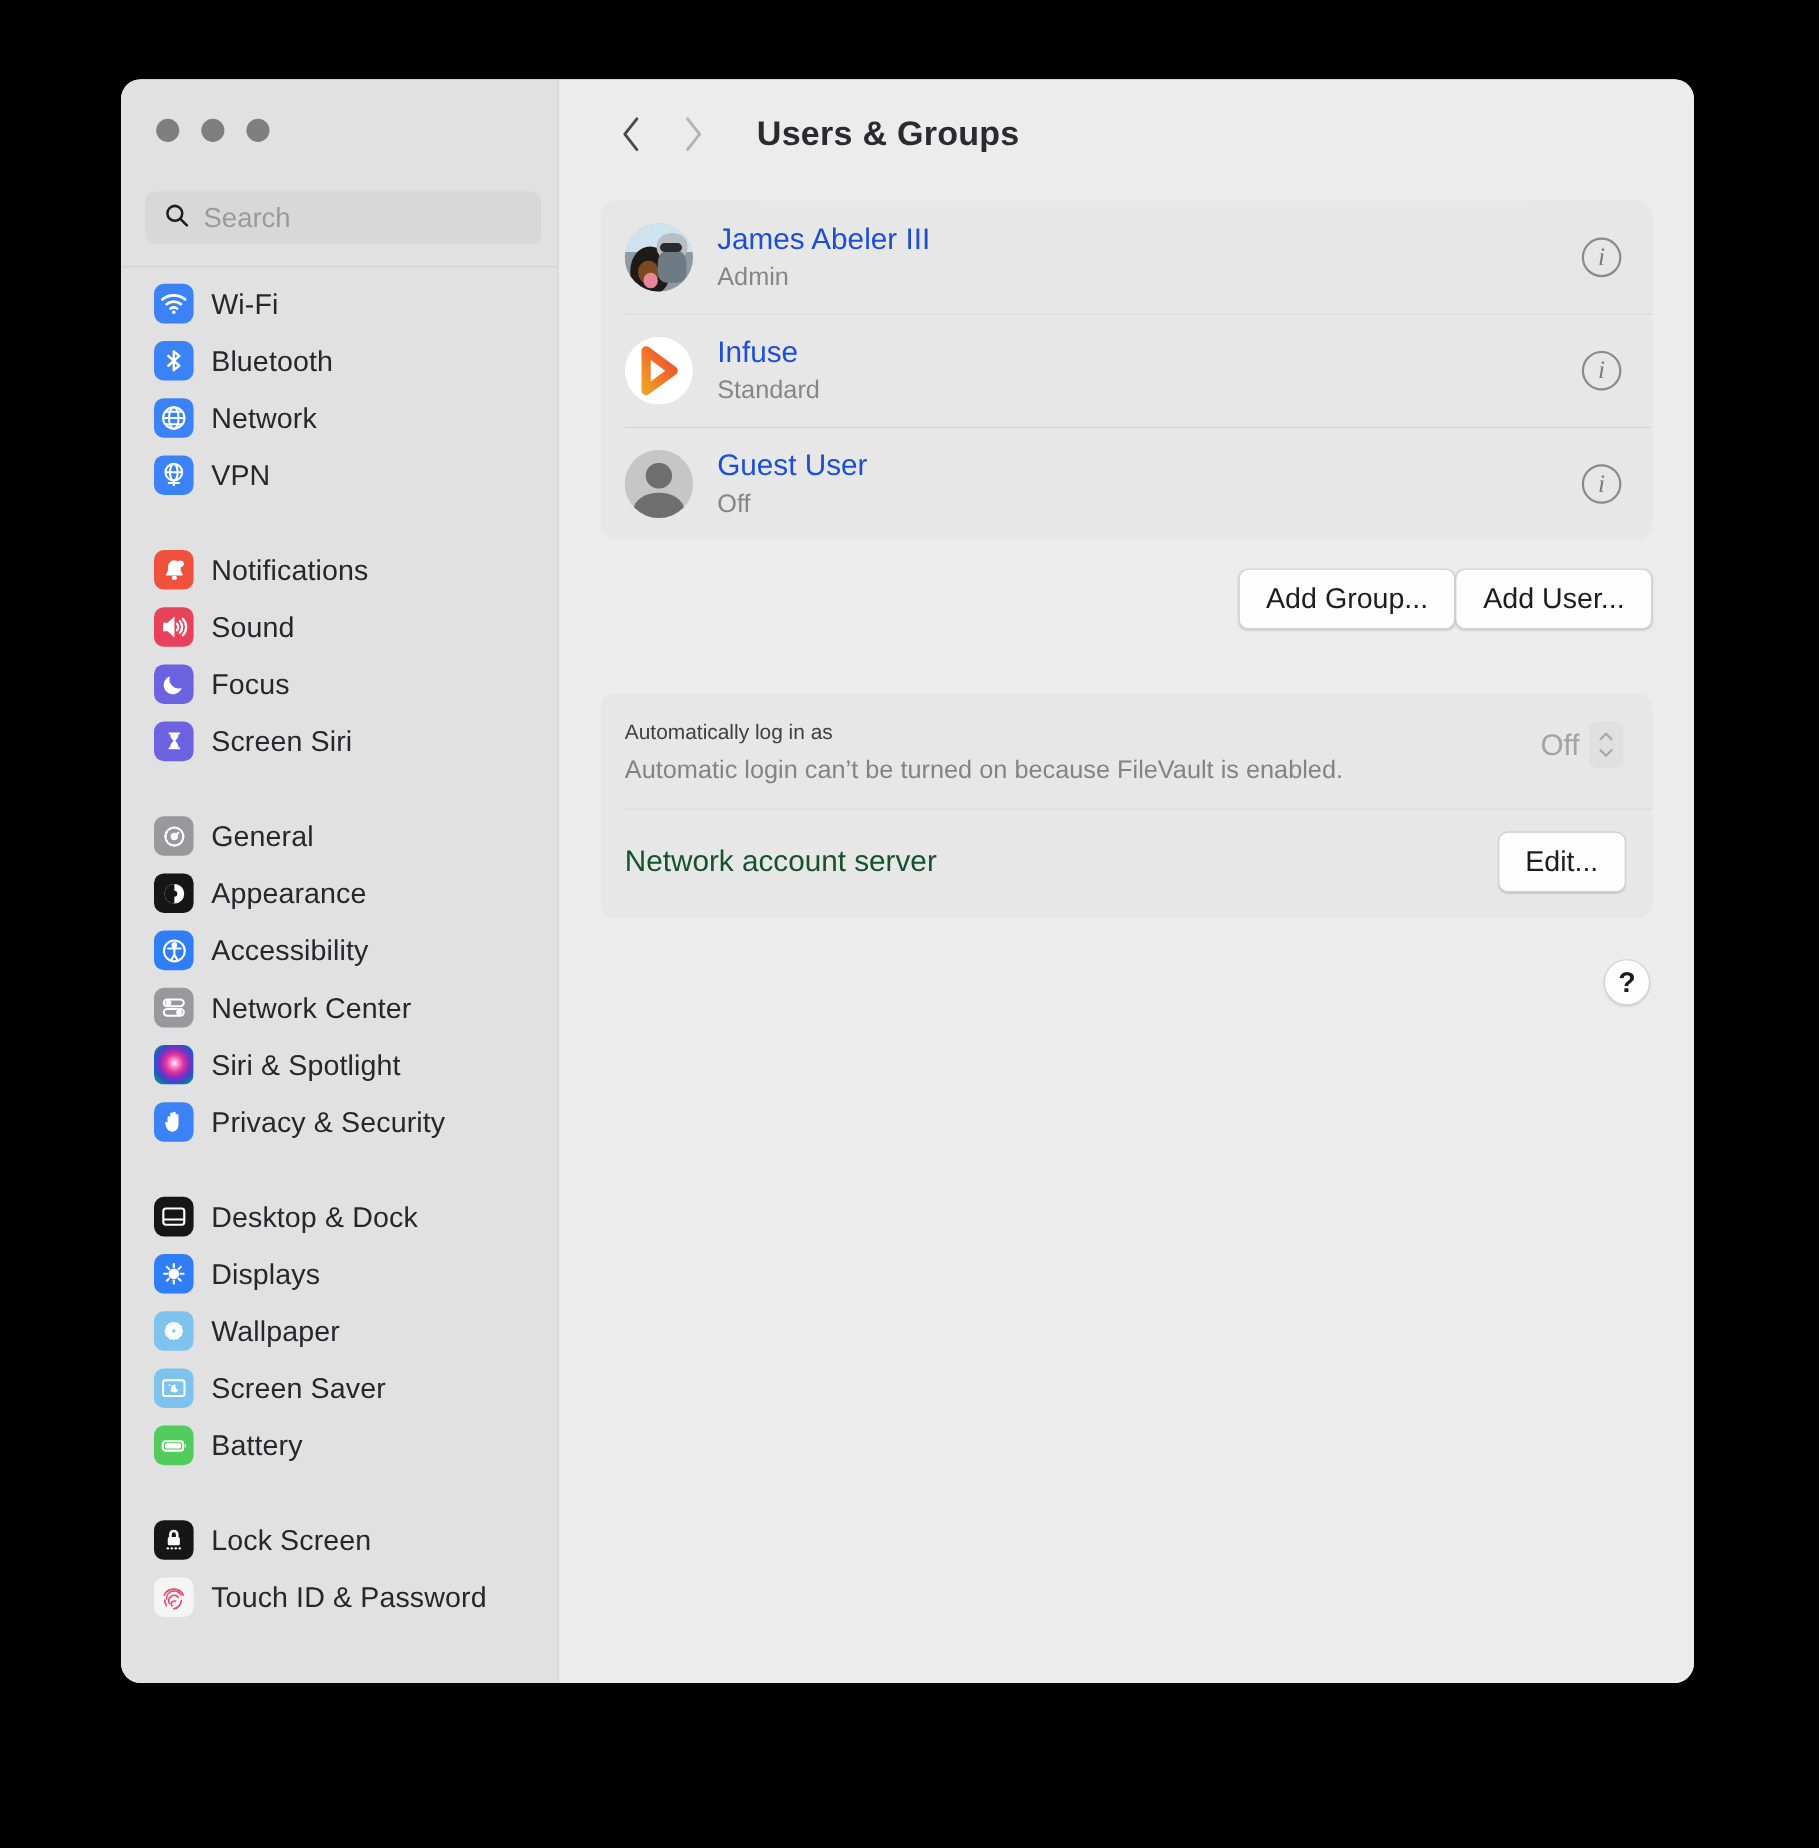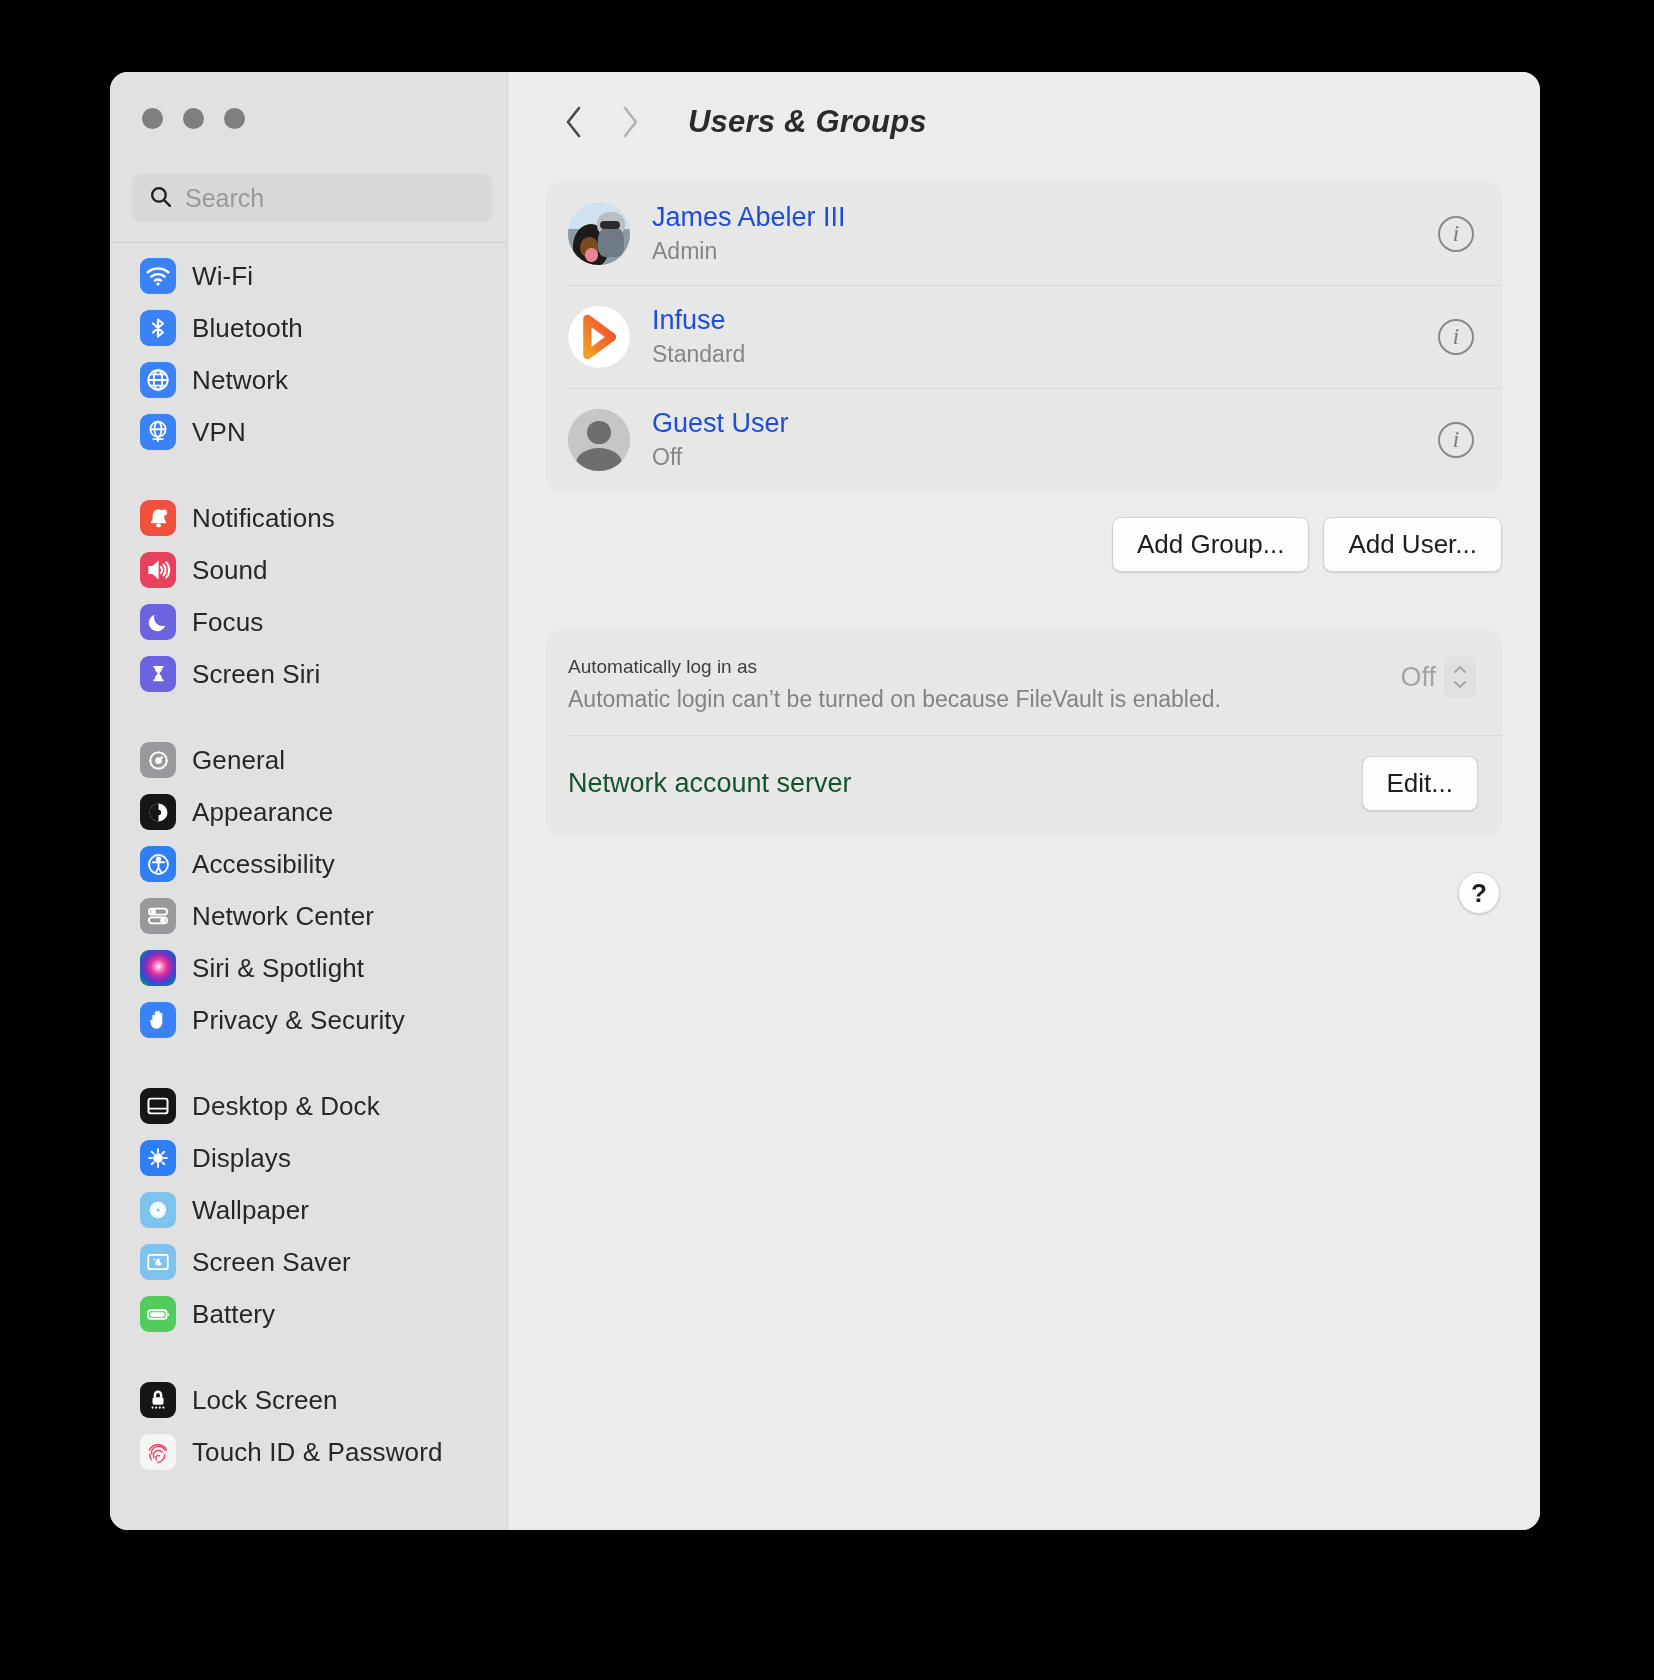--- a/index.html
+++ b/index.html
@@ -99,21 +99,20 @@
   #main {
     flex: 1;
     background: #ececec;
     position: relative;
   }
   #titlebar {
     height: 100px;
     display: flex; align-items: center;
     padding-left: 38px;
     gap: 0px;
-    font-style: italic;
   }
   .chev-btn {
     width: 56px; height: 56px;
     display: flex; align-items: center; justify-content: center;
     cursor: default;
   }
   #page-title {
     font-size: 31px;
     font-weight: bold;
     color: #2b2b2d;
@@ -162,21 +161,20 @@
     display: flex; align-items: center; justify-content: center;
     font-size: 23px; color: #7a7a7a;
     font-family: "Liberation Serif", serif;
     font-style: italic;
     cursor: default;
     margin-right: 6px;
   }
 
   #btn-row {
     display: flex; justify-content: flex-end;
-    gap: 14px;
     margin: 26px 38px 0 0;
   }
   .pill-btn {
     background: #fdfdfd;
     border: 1px solid #d0d0d0;
     border-radius: 9px;
     font-size: 26px;
     color: #1d1d1f;
     padding: 11px 24px;
     font-family: "Liberation Sans", sans-serif;

